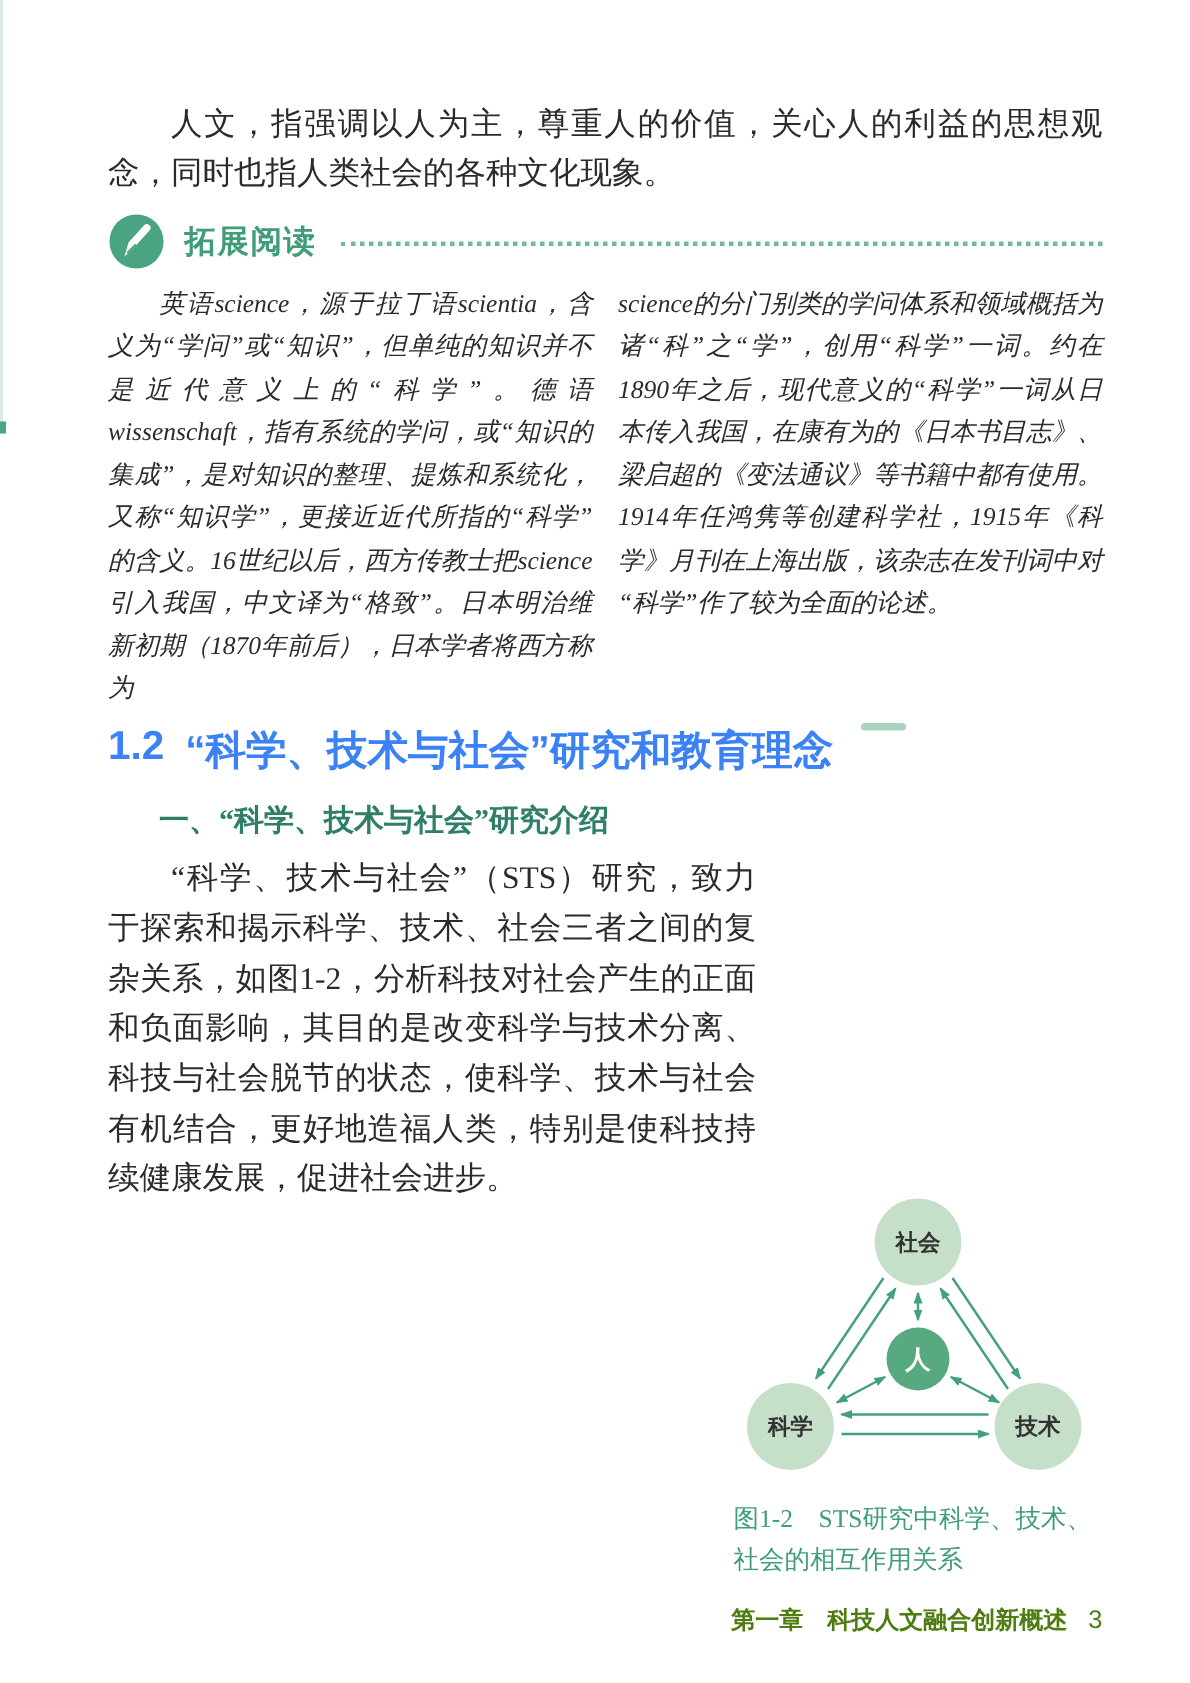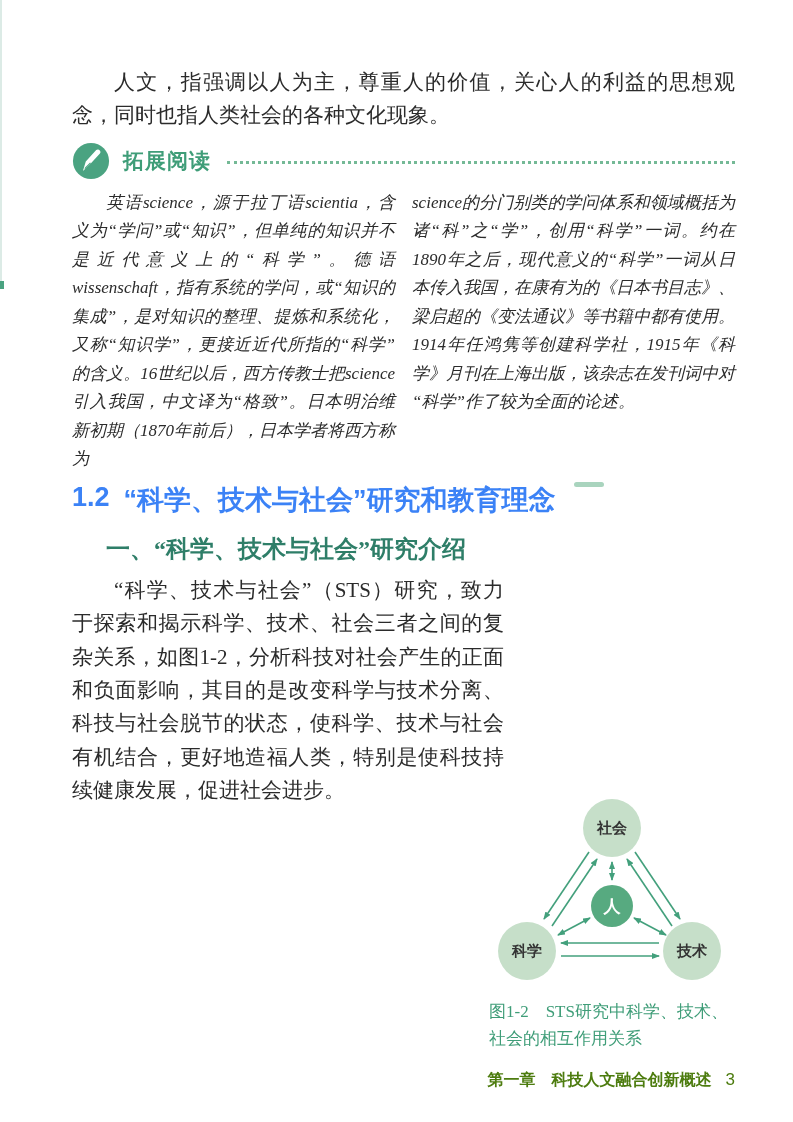--- a/index.html
+++ b/index.html
@@ -48,21 +48,21 @@
     margin:8px 0 0 0;
     font-family:"Liberation Sans","DejaVu Sans",sans-serif;
     font-weight:bold;font-size:27px;color:#3b82f6;
     display:flex;align-items:flex-start;
   }
   .section-num{margin-right:14px;}
   .section-dash{display:inline-block;width:30px;height:5px;border-radius:3px;background:#a9d4be;margin-left:18px;}
   .subsection-heading{
     margin:15px 0 0 34px;
     font-family:"Liberation Serif","DejaVu Serif",serif;
-    font-weight:bold;font-size:24px;color:#2e7e68;
+    font-weight:bold;font-size:20px;color:#2e7e68;
   }
   .narrow{width:432px;margin-top:9px !important;}
 
   
   .figure{position:absolute;left:489px;top:790px;width:268px;}
   .fig-caption{
     margin-top:8px;color:#3f9d78;font-size:17px;line-height:27px;
     font-family:"Liberation Serif","DejaVu Serif",serif;
   }
   .node-label{font-family:"Liberation Sans","DejaVu Sans",sans-serif;font-weight:bold;font-size:15px;fill:#333333;}

